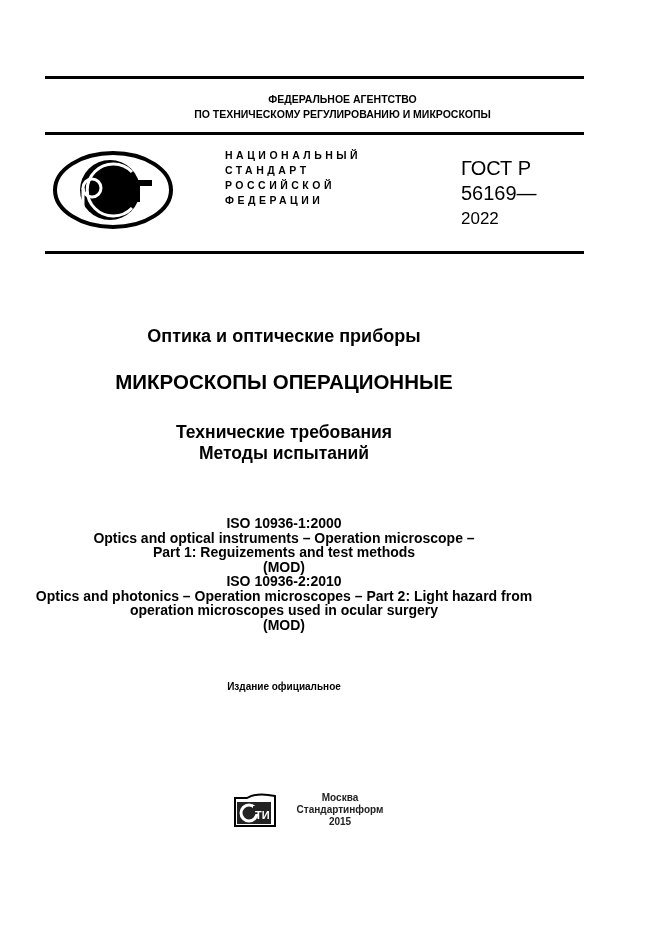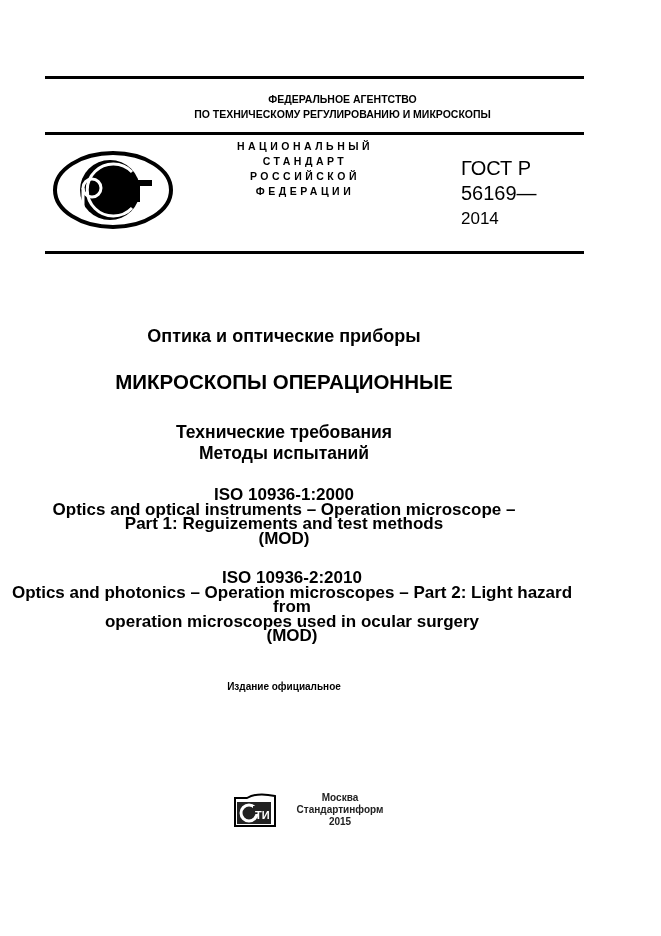--- a/index.html
+++ b/index.html
@@ -2,31 +2,31 @@
 <html><head>
   <meta charset="utf-8">
   <style>
     html, body { margin: 0; padding: 0; background: #ffffff; }
     body { width: 661px; height: 936px; position: relative; overflow: hidden;
            font-family: "Liberation Sans", sans-serif; color: #000; }
     .rule { position: absolute; left: 45px; width: 539px; height: 3px; background: #000; }
     .agency { position: absolute; top: 92px; left: 0; width: 661px; text-align: center;
               font-size: 10.5px; font-weight: bold; line-height: 15px; margin-left: 12px; }
     .logo { position: absolute; left: 52px; top: 150px; width: 122px; height: 80px; }
-    .natstd { position: absolute; left: 225px; top: 139px; width: 160px; text-align: center;
+    .natstd { position: absolute; left: 225px; top: 148px; width: 160px; 
               font-size: 10.5px; font-weight: bold; letter-spacing: 3.5px; line-height: 15px; }
     .gost { position: absolute; left: 461px; top: 156px; font-size: 20px; font-weight: normal; line-height: 25px; }
     .gost div:last-child { font-size: 17px; }
     .center { position: absolute; left: 0; width: 568px; text-align: center; font-weight: bold; }
     .t1 { top: 326px; font-size: 18px; }
     .t2 { top: 370px; font-size: 20.5px; }
     .t3 { top: 422px; font-size: 17.5px; line-height: 21px; }
-    .iso { font-size: 17px; line-height: 14.5px; }
+    .iso { font-size: 14px; line-height: 14.5px; margin-top: 28px; }
     .iso1 { top: 488px; }
-    .iso2 { top: 571px; padding-left: 8px; }
+    .iso2 { top: 546px; }
     .edition { top: 681px; font-size: 10px; }
     .pub-logo { position: absolute; left: 233px; top: 792px; width: 44px; height: 36px; }
     .publisher { position: absolute; left: 290px; top: 792px; width: 100px; text-align: center;
                  font-size: 10px; font-weight: bold; line-height: 12px; color: #222; }
   </style>
 </head>
 <body>
 
 <div class="rule" style="top:76px;"></div>
 
@@ -52,21 +52,21 @@
 <div class="natstd">
   <div>НАЦИОНАЛЬНЫЙ</div>
   <div>СТАНДАРТ</div>
   <div>РОССИЙСКОЙ</div>
   <div>ФЕДЕРАЦИИ</div>
 </div>
 
 <div class="gost">
   <div>ГОСТ Р</div>
   <div>56169—</div>
-  <div>2014</div>
+  <div>2022</div>
 </div>
 
 <div class="rule" style="top:251px;"></div>
 
 <div class="center t1">Оптика и оптические приборы</div>
 <div class="center t2">МИКРОСКОПЫ ОПЕРАЦИОННЫЕ</div>
 <div class="center t3">
   <div>Технические требования</div>
   <div>Методы испытаний</div>
 </div>

